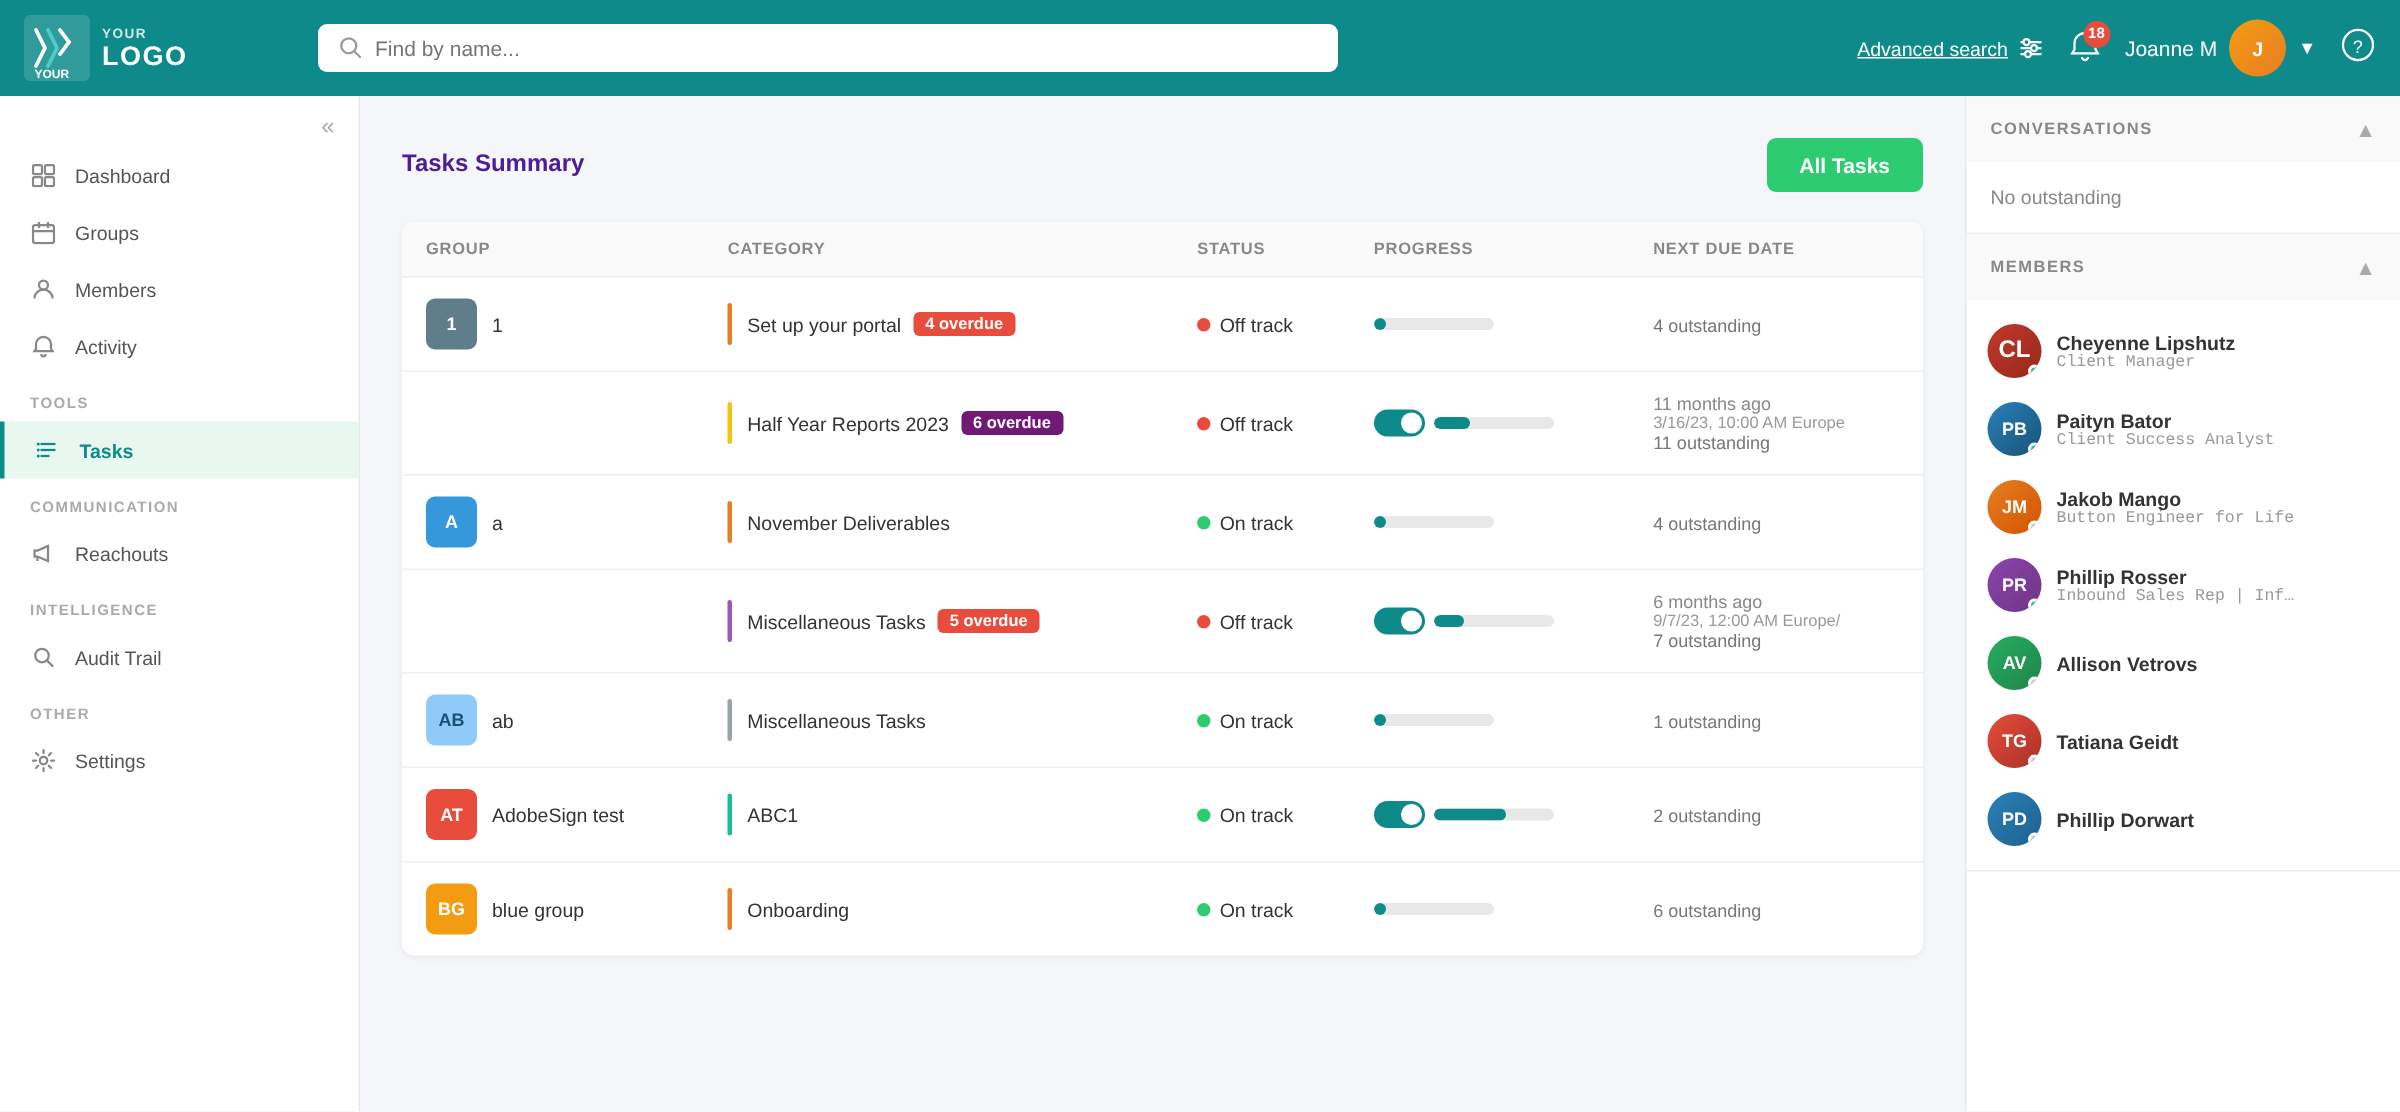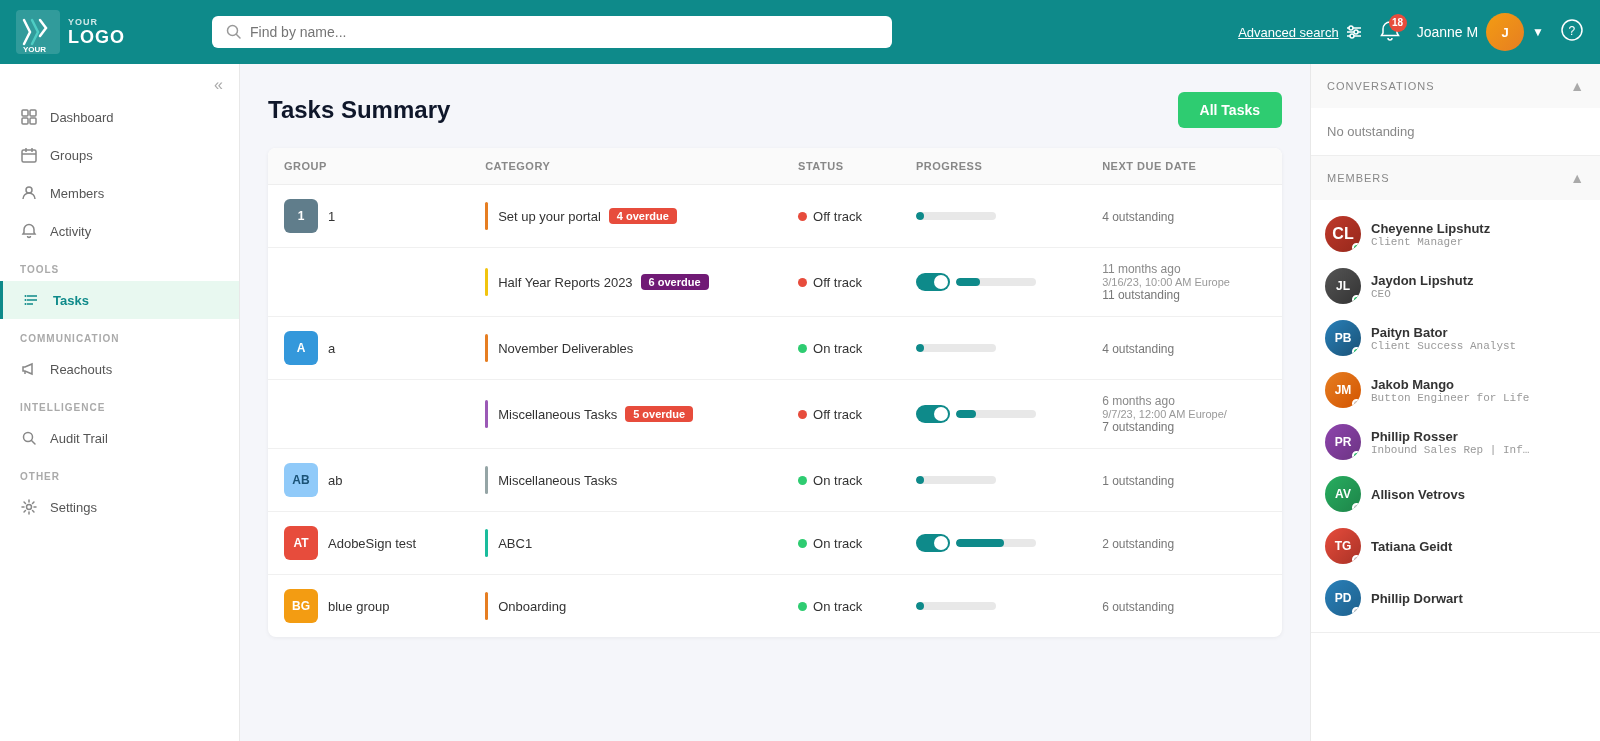--- a/index.html
+++ b/index.html
@@ -61,21 +61,21 @@
     .sidebar-item.active { background: #e8f8f0; color: #0e8a8a; font-weight: 700; border-left: 3px solid #0e8a8a; }
     .sidebar-item-icon { width: 18px; height: 18px; display: flex; align-items: center; justify-content: center; flex-shrink: 0; }
 
     
     .content-area {
       flex: 1; overflow: auto; padding: 28px 28px;
     }
     .page-header {
       display: flex; align-items: center; justify-content: space-between; margin-bottom: 20px;
     }
-    .page-title { font-size: 24px; font-weight: 600; color: #0f172a; }
+    .page-title { font-size: 16px; font-weight: 600; color: #4c1d95; }
     .all-tasks-btn {
       background: #2ecc71; color: white; border: none; border-radius: 6px; padding: 10px 22px; font-size: 14px; font-weight: 600; cursor: pointer;
     }
 
     
     .tasks-table { width: 100%; border-collapse: collapse; background: white; border-radius: 8px; overflow: hidden; box-shadow: 0 1px 4px rgba(0,0,0,0.06); }
     .tasks-table th {
       text-align: left; font-size: 11px; font-weight: 700; color: #888; letter-spacing: 0.5px; padding: 12px 16px; border-bottom: 1px solid #eee; background: #fafafa;
     }
     .tasks-table td {
@@ -104,21 +104,21 @@
     .outstanding { font-size: 12px; color: #777; }
 
     
     .right-panel {
       width: 290px; background: white; border-left: 1px solid #e8e8e8; display: flex; flex-direction: column; flex-shrink: 0; overflow-y: auto;
     }
     .panel-section { border-bottom: 1px solid #eee; }
     .panel-section-header {
       display: flex; align-items: center; justify-content: space-between; padding: 14px 16px 14px; background: #f9f9f9;
     }
-    .panel-section-title { font-size: 11px; font-weight: 400; letter-spacing: 1px; color: #888; text-transform: uppercase; }
+    .panel-section-title { font-size: 11px; font-weight: 700; letter-spacing: 1px; color: #888; text-transform: uppercase; }
     .panel-chevron { color: #aaa; cursor: pointer; font-size: 14px; }
     .no-conversations { padding: 16px; font-size: 13px; color: #888; }
     .members-list { padding: 8px 0; }
     .member-item {
       display: flex; align-items: center; gap: 10px; padding: 8px 14px; cursor: pointer;
     }
     .member-avatar { width: 36px; height: 36px; border-radius: 50%; overflow: hidden; background: #ddd; flex-shrink: 0; position: relative; }
     .member-status-dot { width: 9px; height: 9px; border-radius: 50%; position: absolute; bottom: 0; right: 0; border: 2px solid white; }
     .member-info { flex: 1; min-width: 0; }
     .member-name { font-size: 13px; font-weight: 600; color: #333; }
@@ -530,30 +530,20 @@
             <div class="member-avatar" style="background: linear-gradient(135deg, rgb(192, 57, 43), rgb(150, 40, 27));">
               <div style="width:100%;height:100%;display:flex;align-items:center;justify-content:center;color:white;font-weight:700;font-size:16px;text-align:right;">CL</div>
               <div class="member-status-dot status-green"></div>
             </div>
             <div class="member-info">
               <div class="member-name">Cheyenne Lipshutz</div>
               <div class="member-role">Client Manager</div>
             </div>
           </div>
           <div class="member-item">
-            <div class="member-avatar" style="background: linear-gradient(135deg, rgb(85, 85, 85), rgb(51, 51, 51));">
-              <div style="width:100%;height:100%;display:flex;align-items:center;justify-content:center;color:white;font-weight:700;font-size:12px;">JL</div>
-              <div class="member-status-dot status-green"></div>
-            </div>
-            <div class="member-info">
-              <div class="member-name">Jaydon Lipshutz</div>
-              <div class="member-role">CEO</div>
-            </div>
-          </div>
-          <div class="member-item">
             <div class="member-avatar" style="background: linear-gradient(135deg, rgb(41, 128, 185), rgb(26, 82, 118));">
               <div style="width:100%;height:100%;display:flex;align-items:center;justify-content:center;color:white;font-weight:700;font-size:12px;">PB</div>
               <div class="member-status-dot status-green"></div>
             </div>
             <div class="member-info">
               <div class="member-name">Paityn Bator</div>
               <div class="member-role">Client Success Analyst</div>
             </div>
           </div>
           <div class="member-item">

